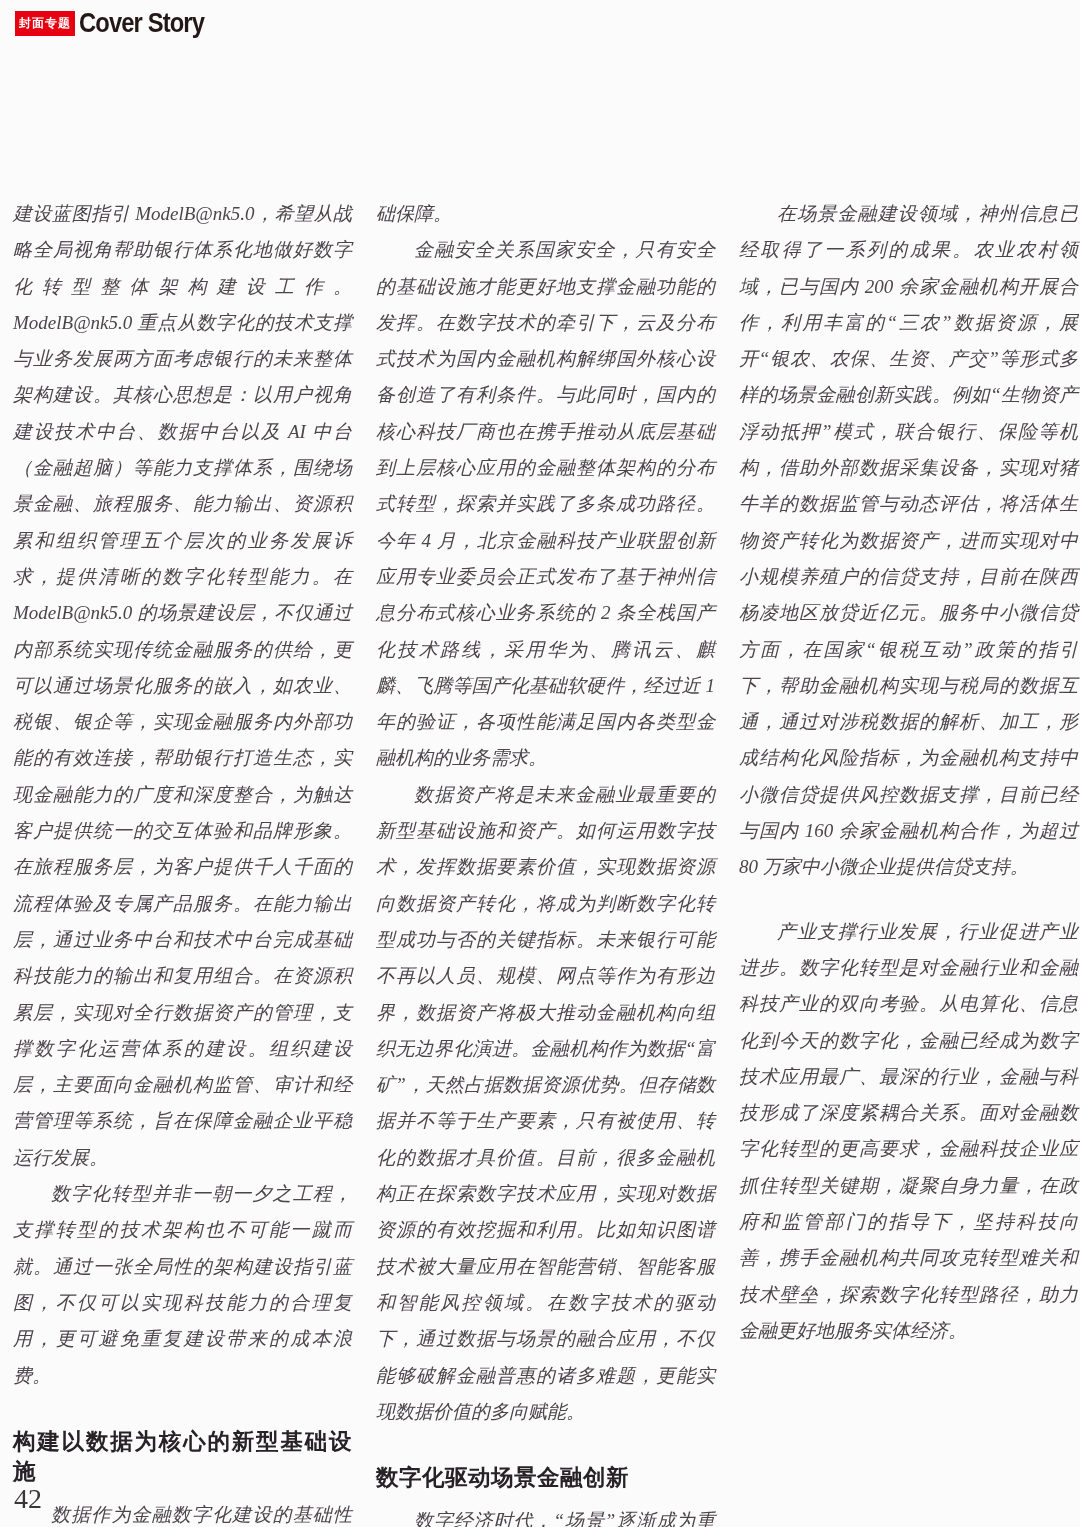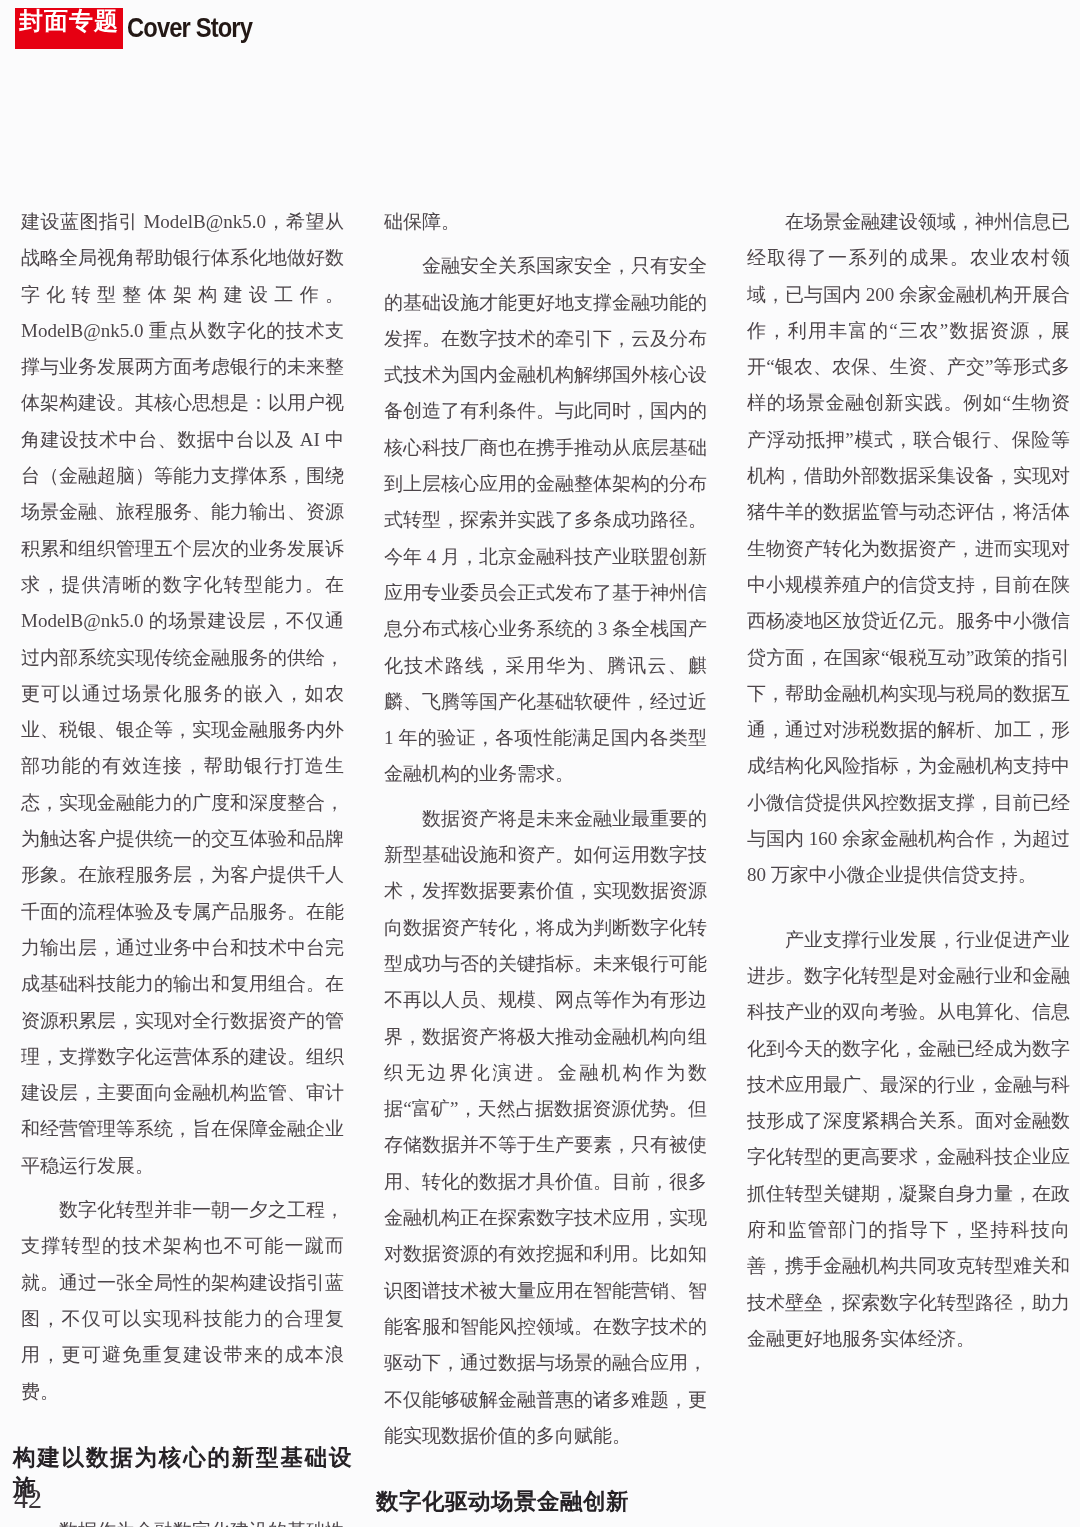--- a/index.html
+++ b/index.html
@@ -19,23 +19,23 @@
     top: 8px;
     left: 15px;
     display: flex;
     align-items: center;
   }
   .header-tag {
     background: #e60012;
     color: #ffffff;
     font-family: "Liberation Sans", "DejaVu Sans", sans-serif;
     font-weight: bold;
-    font-size: 24px;
+    font-size: 12px;
     line-height: 25px;
-    height: 41px;
+    height: 25px;
     padding: 0 4px;
     letter-spacing: 1px;
   }
   .header-en {
     font-family: "Liberation Sans", "DejaVu Sans", sans-serif;
     font-weight: bold;
     font-size: 27px;
     color: #231815;
     margin-left: 4px;
     letter-spacing: -1px;
@@ -55,21 +55,21 @@
     align-items: flex-start;
   }
   .column {
     width: 339px;
     flex: 0 0 339px;
     font-size: 19px;
     line-height: 36.3px;
     text-align: justify;
     text-justify: inter-ideograph;
   }
-  .para { margin: 8px; }
+  .para { margin: 0; font-style: italic; }
   .para.indent { text-indent: 2em; }
   .para.gap { margin-top: 28px; }
   .col-heading {
     font-family: Liberation Serif, serif;
     font-weight: bold;
     font-size: 22.5px;
     line-height: 30px;
     color: #262226;
     letter-spacing: 0.5px;
     margin: 33px 0 10px 0;
@@ -95,21 +95,21 @@
 
 <div class="columns">
   <div class="column">
       <p class="para">建设蓝图指引 ModelB@nk5.0，希望从战略全局视角帮助银行体系化地做好数字化转型整体架构建设工作。ModelB@nk5.0 重点从数字化的技术支撑与业务发展两方面考虑银行的未来整体架构建设。其核心思想是：以用户视角建设技术中台、数据中台以及 AI 中台（金融超脑）等能力支撑体系，围绕场景金融、旅程服务、能力输出、资源积累和组织管理五个层次的业务发展诉求，提供清晰的数字化转型能力。在 ModelB@nk5.0 的场景建设层，不仅通过内部系统实现传统金融服务的供给，更可以通过场景化服务的嵌入，如农业、税银、银企等，实现金融服务内外部功能的有效连接，帮助银行打造生态，实现金融能力的广度和深度整合，为触达客户提供统一的交互体验和品牌形象。在旅程服务层，为客户提供千人千面的流程体验及专属产品服务。在能力输出层，通过业务中台和技术中台完成基础科技能力的输出和复用组合。在资源积累层，实现对全行数据资产的管理，支撑数字化运营体系的建设。组织建设层，主要面向金融机构监管、审计和经营管理等系统，旨在保障金融企业平稳运行发展。</p>
       <p class="para indent">数字化转型并非一朝一夕之工程，支撑转型的技术架构也不可能一蹴而就。通过一张全局性的架构建设指引蓝图，不仅可以实现科技能力的合理复用，更可避免重复建设带来的成本浪费。</p>
       <h2 class="col-heading">构建以数据为核心的新型基础设施</h2>
       <p class="para indent">数据作为金融数字化建设的基础性和战略性资源，是支撑金融机构未来发展的关键“数字引擎”。而建设金融新型基础设施的根本目的是打造一个更加安全且促进数据更为全面、深入地融入产品创新、流程优化和风险防控等关键业务环节的安全底座，金融基础设施是数字化转型的基</p>
     </div>
   <div class="column">
       <p class="para">础保障。</p>
-      <p class="para indent">金融安全关系国家安全，只有安全的基础设施才能更好地支撑金融功能的发挥。在数字技术的牵引下，云及分布式技术为国内金融机构解绑国外核心设备创造了有利条件。与此同时，国内的核心科技厂商也在携手推动从底层基础到上层核心应用的金融整体架构的分布式转型，探索并实践了多条成功路径。今年 4 月，北京金融科技产业联盟创新应用专业委员会正式发布了基于神州信息分布式核心业务系统的 3 条全栈国产化技术路线，采用华为、腾讯云、麒麟、飞腾等国产化基础软硬件，经过近 1 年的验证，各项性能满足国内各类型金融机构的业务需求。</p>
+      <p class="para indent">金融安全关系国家安全，只有安全的基础设施才能更好地支撑金融功能的发挥。在数字技术的牵引下，云及分布式技术为国内金融机构解绑国外核心设备创造了有利条件。与此同时，国内的核心科技厂商也在携手推动从底层基础到上层核心应用的金融整体架构的分布式转型，探索并实践了多条成功路径。今年 4 月，北京金融科技产业联盟创新应用专业委员会正式发布了基于神州信息分布式核心业务系统的 2 条全栈国产化技术路线，采用华为、腾讯云、麒麟、飞腾等国产化基础软硬件，经过近 1 年的验证，各项性能满足国内各类型金融机构的业务需求。</p>
       <p class="para indent">数据资产将是未来金融业最重要的新型基础设施和资产。如何运用数字技术，发挥数据要素价值，实现数据资源向数据资产转化，将成为判断数字化转型成功与否的关键指标。未来银行可能不再以人员、规模、网点等作为有形边界，数据资产将极大推动金融机构向组织无边界化演进。金融机构作为数据“富矿”，天然占据数据资源优势。但存储数据并不等于生产要素，只有被使用、转化的数据才具价值。目前，很多金融机构正在探索数字技术应用，实现对数据资源的有效挖掘和利用。比如知识图谱技术被大量应用在智能营销、智能客服和智能风控领域。在数字技术的驱动下，通过数据与场景的融合应用，不仅能够破解金融普惠的诸多难题，更能实现数据价值的多向赋能。</p>
       <h2 class="col-heading">数字化驱动场景金融创新</h2>
       <p class="para indent">数字经济时代，“场景”逐渐成为重构人与商业连接的重要因素。金融行业数字化发展加速了金融服务向嵌入式的“场景化”方向演进，继而衍生出场景金融的新服务模式。场景金融的本质是基于数据，</p>
     </div>
   <div class="column">
       <p class="para indent">在场景金融建设领域，神州信息已经取得了一系列的成果。农业农村领域，已与国内 200 余家金融机构开展合作，利用丰富的“三农”数据资源，展开“银农、农保、生资、产交”等形式多样的场景金融创新实践。例如“生物资产浮动抵押”模式，联合银行、保险等机构，借助外部数据采集设备，实现对猪牛羊的数据监管与动态评估，将活体生物资产转化为数据资产，进而实现对中小规模养殖户的信贷支持，目前在陕西杨凌地区放贷近亿元。服务中小微信贷方面，在国家“银税互动”政策的指引下，帮助金融机构实现与税局的数据互通，通过对涉税数据的解析、加工，形成结构化风险指标，为金融机构支持中小微信贷提供风控数据支撑，目前已经与国内 160 余家金融机构合作，为超过 80 万家中小微企业提供信贷支持。</p>
       <p class="para indent gap">产业支撑行业发展，行业促进产业进步。数字化转型是对金融行业和金融科技产业的双向考验。从电算化、信息化到今天的数字化，金融已经成为数字技术应用最广、最深的行业，金融与科技形成了深度紧耦合关系。面对金融数字化转型的更高要求，金融科技企业应抓住转型关键期，凝聚自身力量，在政府和监管部门的指导下，坚持科技向善，携手金融机构共同攻克转型难关和技术壁垒，探索数字化转型路径，助力金融更好地服务实体经济。</p>
     </div>
 </div>
 

